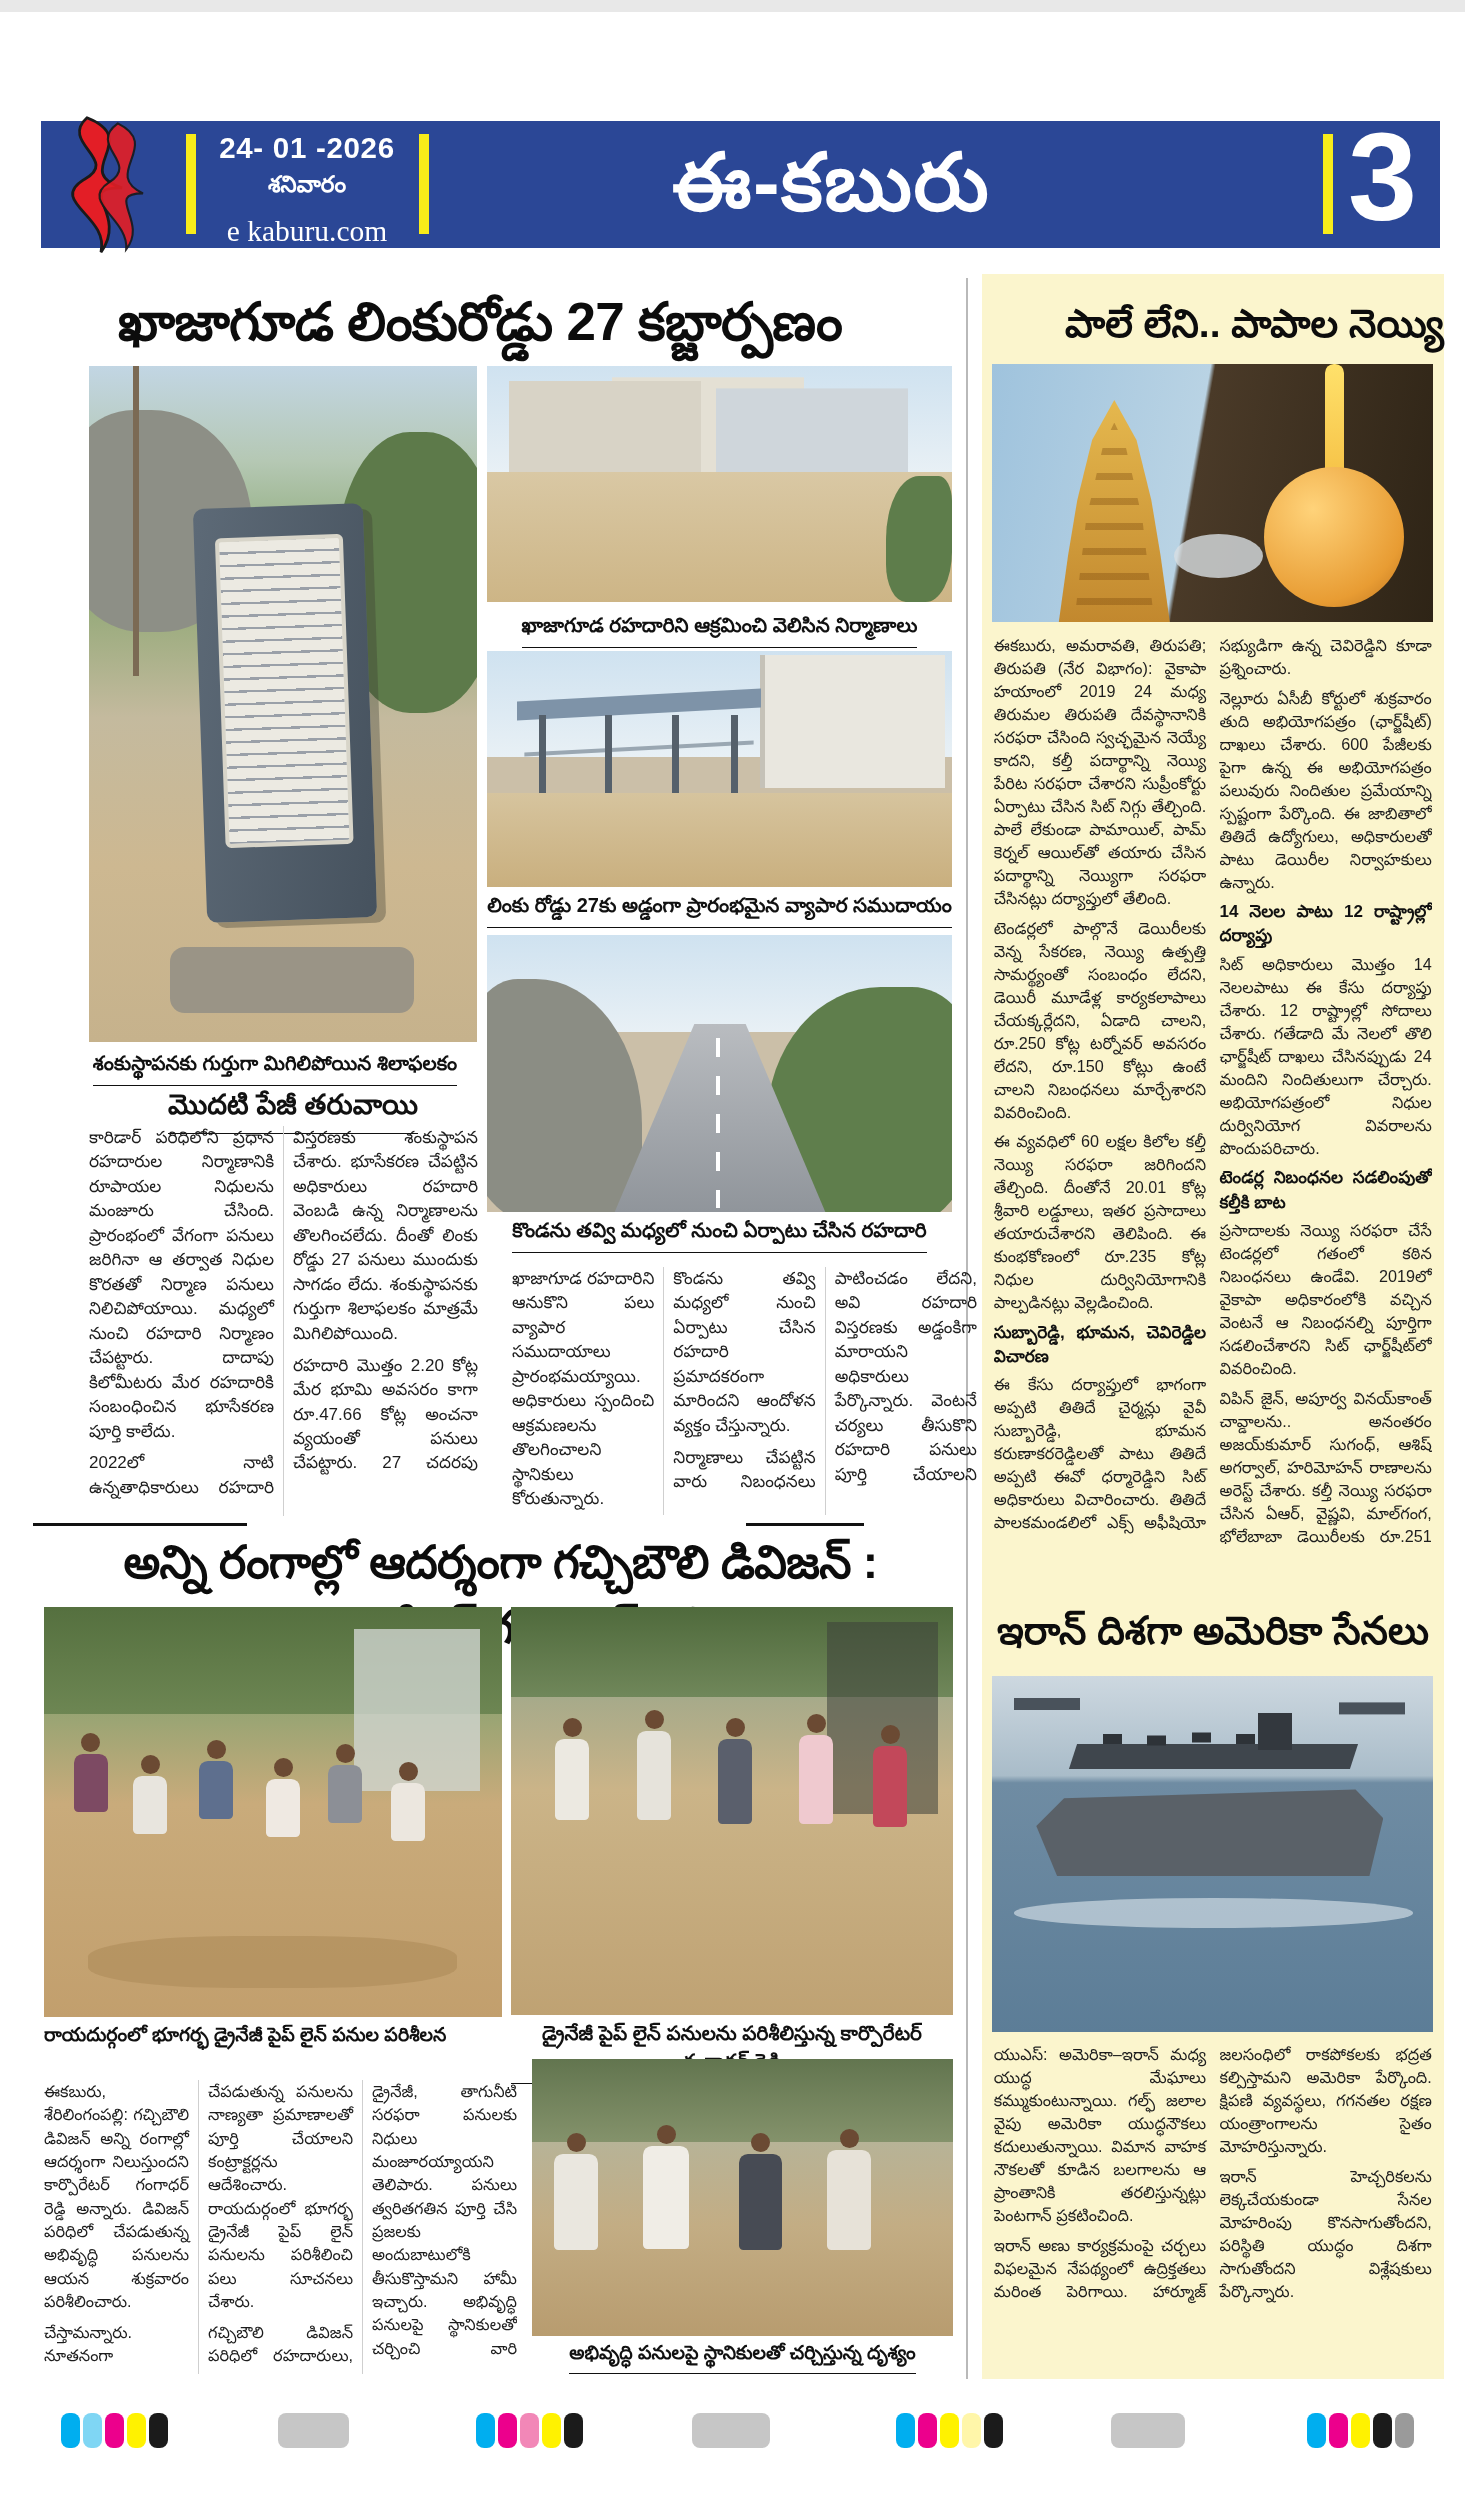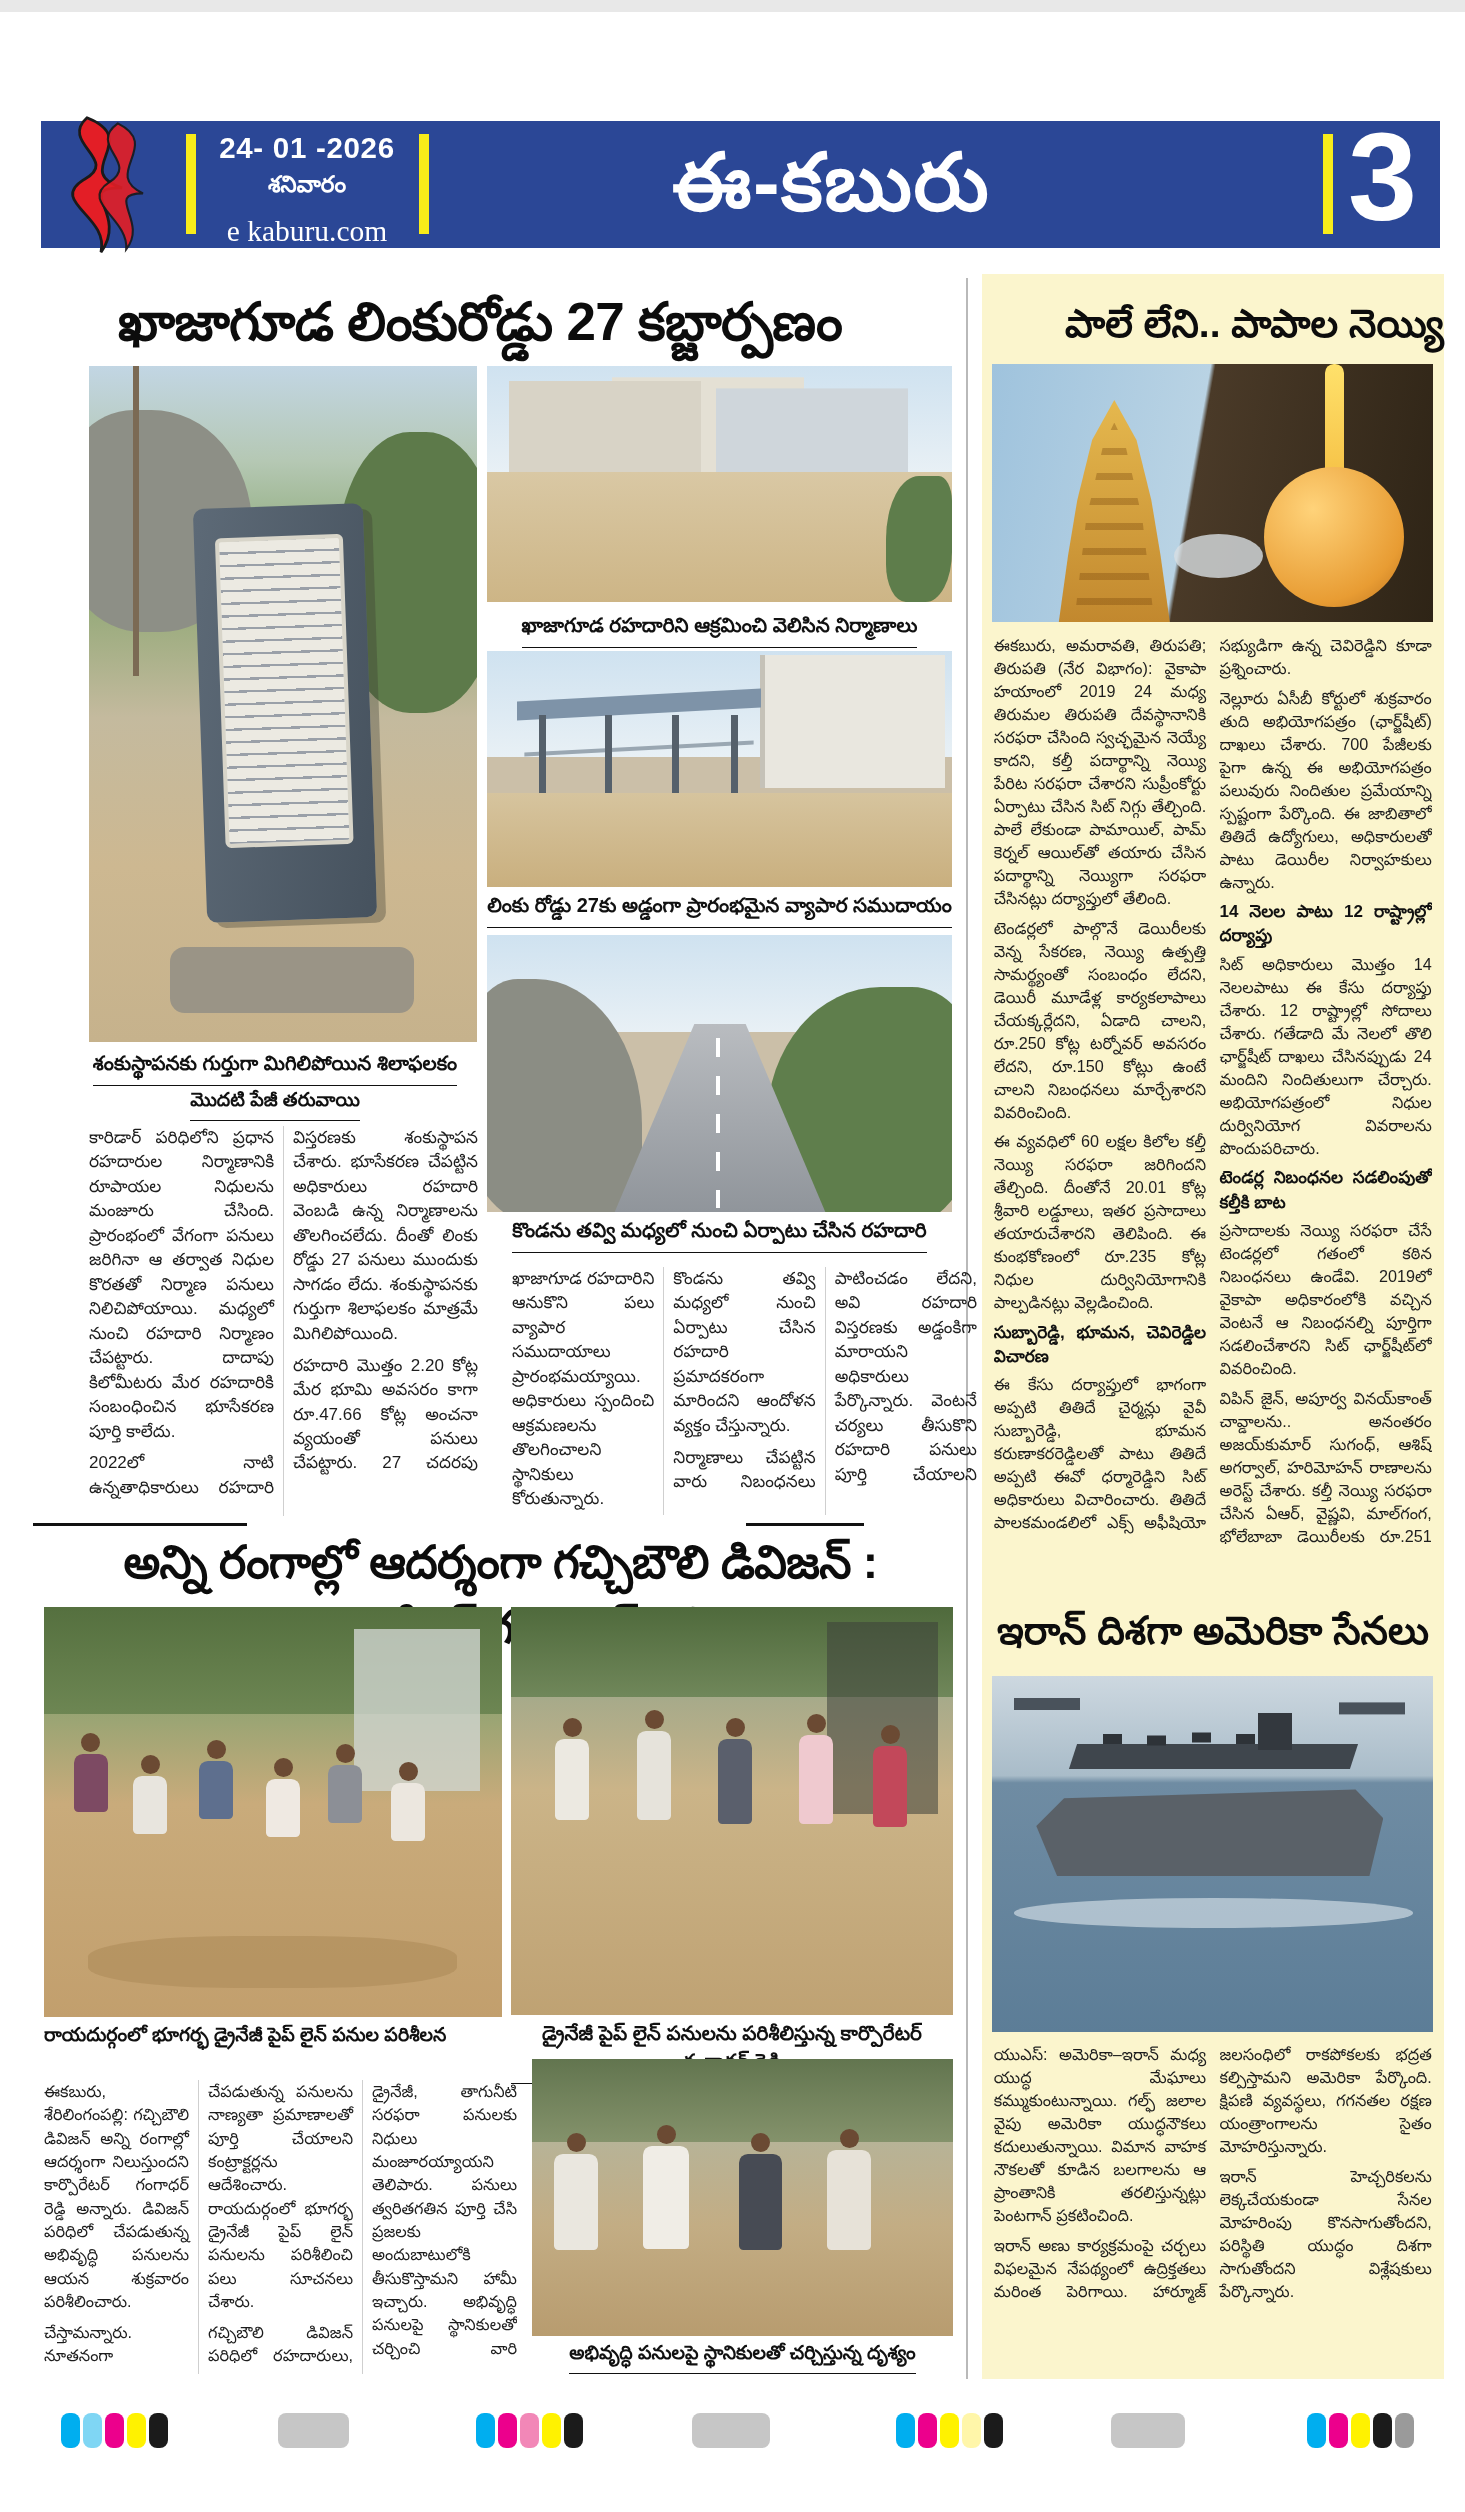--- a/index.html
+++ b/index.html
@@ -77,21 +77,21 @@
     <div style="position:absolute;right:-22px;top:66px;width:162px;height:281px;border-radius:45%;background:#5d7a4a;"></div>
     <div style="position:absolute;left:44px;top:0;width:5.9px;height:310px;background:#7b6a54;"></div>
     <div style="position:absolute;left:111px;top:140px;width:170px;height:414px;border-radius:10.3px;background:linear-gradient(100deg,#5d6a77,#46525e);transform:rotate(-2deg);box-shadow:8.9px 5.9px 0 rgba(60,60,50,0.35);">
       <div style="position:absolute;left:20.7px;top:29.5px;width:128px;height:310px;border-radius:5.9px;background:#eceae2;background-image:repeating-linear-gradient(#eceae2 0 10.3px,#9aa0a8 10.3px 12.6px);border:4.4px solid #d8d5c9;"></div>
     </div>
     <div style="position:absolute;left:81px;bottom:29.5px;width:244px;height:66px;border-radius:14.8px;background:#9a9486;"></div>
   </div>
   <div class="caption" style="left:74px; top:1040px; width:402px;">
     <span class="u">శంకుస్థాపనకు గుర్తుగా మిగిలిపోయిన శిలాఫలకం</span>
   </div>
-  <div class="caption" style="left:74px; top:1077px; width:402px; font-size:19px;">
+  <div class="caption" style="left:92px; top:1077px; width:402px; font-size:28px;">
     <span class="u">మొదటి పేజీ తరువాయి</span>
   </div>
 
   <div class="photo" style="left:487px; top:354px; width:465px; height:236px;">
     <div class="sky"></div>
     <div style="position:absolute;left:22px;top:14.8px;width:192px;height:103px;background:#d8d3c6;box-shadow:207px 7.4px 0 #cfd6db, 103px -3.7px 0 #e4e0d4;"></div>
     <div style="position:absolute;left:0;bottom:0;width:100%;height:55%;background:linear-gradient(#d9c8a4,#cdb586);"></div>
     <div style="position:absolute;right:0;bottom:0;width:66px;height:126px;border-radius:50% 20% 40% 30%;background:#5e7d4b;"></div>
   </div>
   <div class="caption" style="left:487px; top:602px; width:465px;">
@@ -237,21 +237,21 @@
       <div style="position:absolute;right:29.5px;bottom:14.8px;width:140px;height:140px;border-radius:50%;background:radial-gradient(circle at 35% 30%,#ffd37a,#e89c33 70%,#b96f1d);"></div>
       <div style="position:absolute;right:170px;bottom:44px;width:89px;height:44px;border-radius:50%;background:#d8dee2;opacity:.8;"></div>
     </div>
 
     <div class="side-text" style="top:360px; height:923px;">
       <p>ఈకబురు, అమరావతి, తిరుపతి; తిరుపతి (నేర విభాగం): వైకాపా హయాంలో 2019 24 మధ్య తిరుమల తిరుపతి దేవస్థానానికి సరఫరా చేసింది స్వచ్ఛమైన నెయ్యే కాదని, కల్తీ పదార్థాన్ని నెయ్యి పేరిట సరఫరా చేశారని సుప్రీంకోర్టు ఏర్పాటు చేసిన సిట్ నిగ్గు తేల్చింది. పాలే లేకుండా పామాయిల్, పామ్ కెర్నల్ ఆయిల్‌తో తయారు చేసిన పదార్థాన్ని నెయ్యిగా సరఫరా చేసినట్లు దర్యాప్తులో తేలింది.</p>
       <p>టెండర్లలో పాల్గొనే డెయిరీలకు వెన్న సేకరణ, నెయ్యి ఉత్పత్తి సామర్థ్యంతో సంబంధం లేదని, డెయిరీ మూడేళ్ల కార్యకలాపాలు చేయక్కర్లేదని, ఏడాది చాలని, రూ.250 కోట్ల టర్నోవర్ అవసరం లేదని, రూ.150 కోట్లు ఉంటే చాలని నిబంధనలు మార్చేశారని వివరించింది.</p>
       <p>ఈ వ్యవధిలో 60 లక్షల కిలోల కల్తీ నెయ్యి సరఫరా జరిగిందని తేల్చింది. దీంతోనే 20.01 కోట్ల శ్రీవారి లడ్డూలు, ఇతర ప్రసాదాలు తయారుచేశారని తెలిపింది. ఈ కుంభకోణంలో రూ.235 కోట్ల నిధుల దుర్వినియోగానికి పాల్పడినట్లు వెల్లడించింది.</p>
       <h3>సుబ్బారెడ్డి, భూమన, చెవిరెడ్డిల విచారణ</h3>
       <p>ఈ కేసు దర్యాప్తులో భాగంగా అప్పటి తితిదే చైర్మన్లు వైవీ సుబ్బారెడ్డి, భూమన కరుణాకరరెడ్డిలతో పాటు తితిదే అప్పటి ఈవో ధర్మారెడ్డిని సిట్ అధికారులు విచారించారు. తితిదే పాలకమండలిలో ఎక్స్ అఫీషియో సభ్యుడిగా ఉన్న చెవిరెడ్డిని కూడా ప్రశ్నించారు.</p>
-      <p>నెల్లూరు ఏసీబీ కోర్టులో శుక్రవారం తుది అభియోగపత్రం (ఛార్జ్‌షీట్) దాఖలు చేశారు. 700 పేజీలకు పైగా ఉన్న ఈ అభియోగపత్రం పలువురు నిందితుల ప్రమేయాన్ని స్పష్టంగా పేర్కొంది. ఈ జాబితాలో తితిదే ఉద్యోగులు, అధికారులతో పాటు డెయిరీల నిర్వాహకులు ఉన్నారు.</p>
+      <p>నెల్లూరు ఏసీబీ కోర్టులో శుక్రవారం తుది అభియోగపత్రం (ఛార్జ్‌షీట్) దాఖలు చేశారు. 600 పేజీలకు పైగా ఉన్న ఈ అభియోగపత్రం పలువురు నిందితుల ప్రమేయాన్ని స్పష్టంగా పేర్కొంది. ఈ జాబితాలో తితిదే ఉద్యోగులు, అధికారులతో పాటు డెయిరీల నిర్వాహకులు ఉన్నారు.</p>
       <h3>14 నెలల పాటు 12 రాష్ట్రాల్లో దర్యాప్తు</h3>
       <p>సిట్ అధికారులు మొత్తం 14 నెలలపాటు ఈ కేసు దర్యాప్తు చేశారు. 12 రాష్ట్రాల్లో సోదాలు చేశారు. గతేడాది మే నెలలో తొలి ఛార్జ్‌షీట్ దాఖలు చేసినప్పుడు 24 మందిని నిందితులుగా చేర్చారు. అభియోగపత్రంలో నిధుల దుర్వినియోగ వివరాలను పొందుపరిచారు.</p>
       <h3>టెండర్ల నిబంధనల సడలింపుతో కల్తీకి బాట</h3>
       <p>ప్రసాదాలకు నెయ్యి సరఫరా చేసే టెండర్లలో గతంలో కఠిన నిబంధనలు ఉండేవి. 2019లో వైకాపా అధికారంలోకి వచ్చిన వెంటనే ఆ నిబంధనల్ని పూర్తిగా సడలించేశారని సిట్ ఛార్జ్‌షీట్‌లో వివరించింది.</p>
       <p>విపిన్ జైన్, అపూర్వ వినయ్‌కాంత్ చావ్డాలను.. అనంతరం అజయ్‌కుమార్ సుగంధ్, ఆశిష్ అగర్వాల్, హరిమోహన్ రాణాలను అరెస్ట్ చేశారు. కల్తీ నెయ్యి సరఫరా చేసిన ఏఆర్, వైష్ణవి, మాల్‌గంగ, భోలేబాబా డెయిరీలకు రూ.251 కోట్లు తితిదే సొమ్మును చెల్లించారు. ఈ వివరాలన్నీ అభియోగపత్రంలో పొందుపరిచినట్లు సమాచారం.</p>
     </div>
 
     <h2 class="side-headline" style="top:1335px;">ఇరాన్ దిశగా అమెరికా సేనలు</h2>
 
     <div class="photo" style="left:10.3px; top:1402px; width:441px; height:356px; background:linear-gradient(#cdd8e0 0%,#a9bcc9 28%,#6f8ca3 30%,#5c7d97 100%);">

